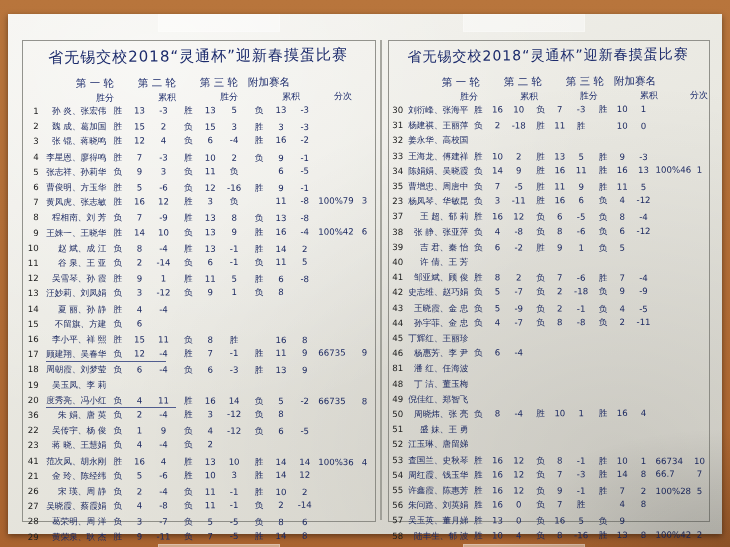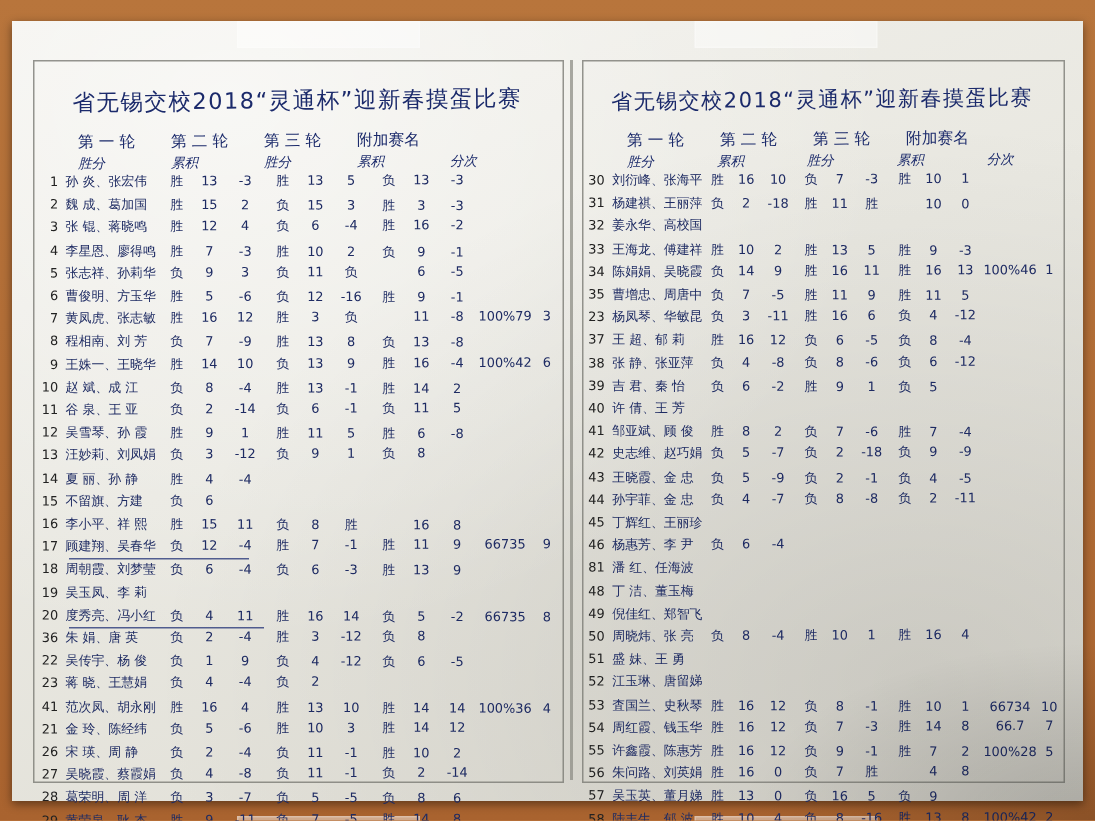--- a/index.html
+++ b/index.html
@@ -37,21 +37,21 @@
   .divider{
     position:absolute;left:372px;top:26px;width:2px;height:480px;
     background:#8e8d86;opacity:.75;
   }
   .halfborder{
     position:absolute;border:1.5px solid #7b7a74;opacity:.8;
   }
   .hb-left{left:14px;top:26px;width:352px;height:480px;}
   .hb-right{left:380px;top:26px;width:320px;height:480px;}
 
-  .half{position:absolute;top:28px;height:480px;border-radius:15px;}
+  .half{position:absolute;top:17px;height:480px;border-radius:15px;}
   .half.left{left:14px;width:352px;}
   .half.right{left:380px;width:320px;}
 
   .title{
     text-align:center;
     font-family:"DejaVu Sans", sans-serif;
     color:#1b2a6b;
     font-size:15px;
     letter-spacing:1px;
     padding-top:16px;
@@ -59,50 +59,50 @@
     white-space:nowrap;
   }
   .half.right .title{font-size:14px;}
 
   .roundhdr{
     display:flex;color:#1b2a6b;font-size:10.5px;
     font-family:"DejaVu Sans", sans-serif;
     margin-top:10px;padding-left:30px;
     transform:rotate(-.4deg);
   }
-  .roundhdr .rh{width:62px;text-align:left;}
+  .roundhdr .rh{width:62px;text-align:right;}
   .roundhdr .rh.small{width:52px;}
   .roundhdr2{
     display:flex;color:#1b2a6b;font-size:9px;
     font-family:"DejaVu Sans", sans-serif;
     padding-left:30px;margin-top:1px;
     transform:rotate(-.4deg);
   }
-  .roundhdr2 .c{width:62px;text-align:left;font-style:italic;}
+  .roundhdr2 .c{width:62px;text-align:right;}
   .roundhdr2 .c.small{width:52px;}
 
   table{
     border-collapse:collapse;width:100%;
     font-family:"DejaVu Sans", sans-serif;
     color:#1e2b63;
   }
   td{
     font-size:8.6px;
     padding:0;
     height:15.2px;
     line-height:15.2px;
     white-space:nowrap;
     vertical-align:middle;
   }
   .c-no{width:16px;text-align:right;padding-right:3px;color:#222;}
-  .c-name{width:52px;text-align:left;padding-left:2px;}
+  .c-name{width:52px;text-align:right;padding-left:2px;}
   .c-r{width:22px;text-align:center;}
   .c-s{width:20px;text-align:center;}
   .c-tot{width:26px;text-align:center;}
-  .c-bk{width:26px;text-align:center;}
+  .c-bk{width:26px;text-align:left;}
   .c-rank{width:18px;text-align:center;}
   .half.right .c-name{width:54px;margin-top:28px;}
 
   tr{transform-origin:left center;}
   .row-skew1{transform:rotate(-.25deg);}
   .row-skew2{transform:rotate(.2deg);}
 
   
   .strike{
     position:absolute;height:1px;background:#2a3a7a;opacity:.8;

